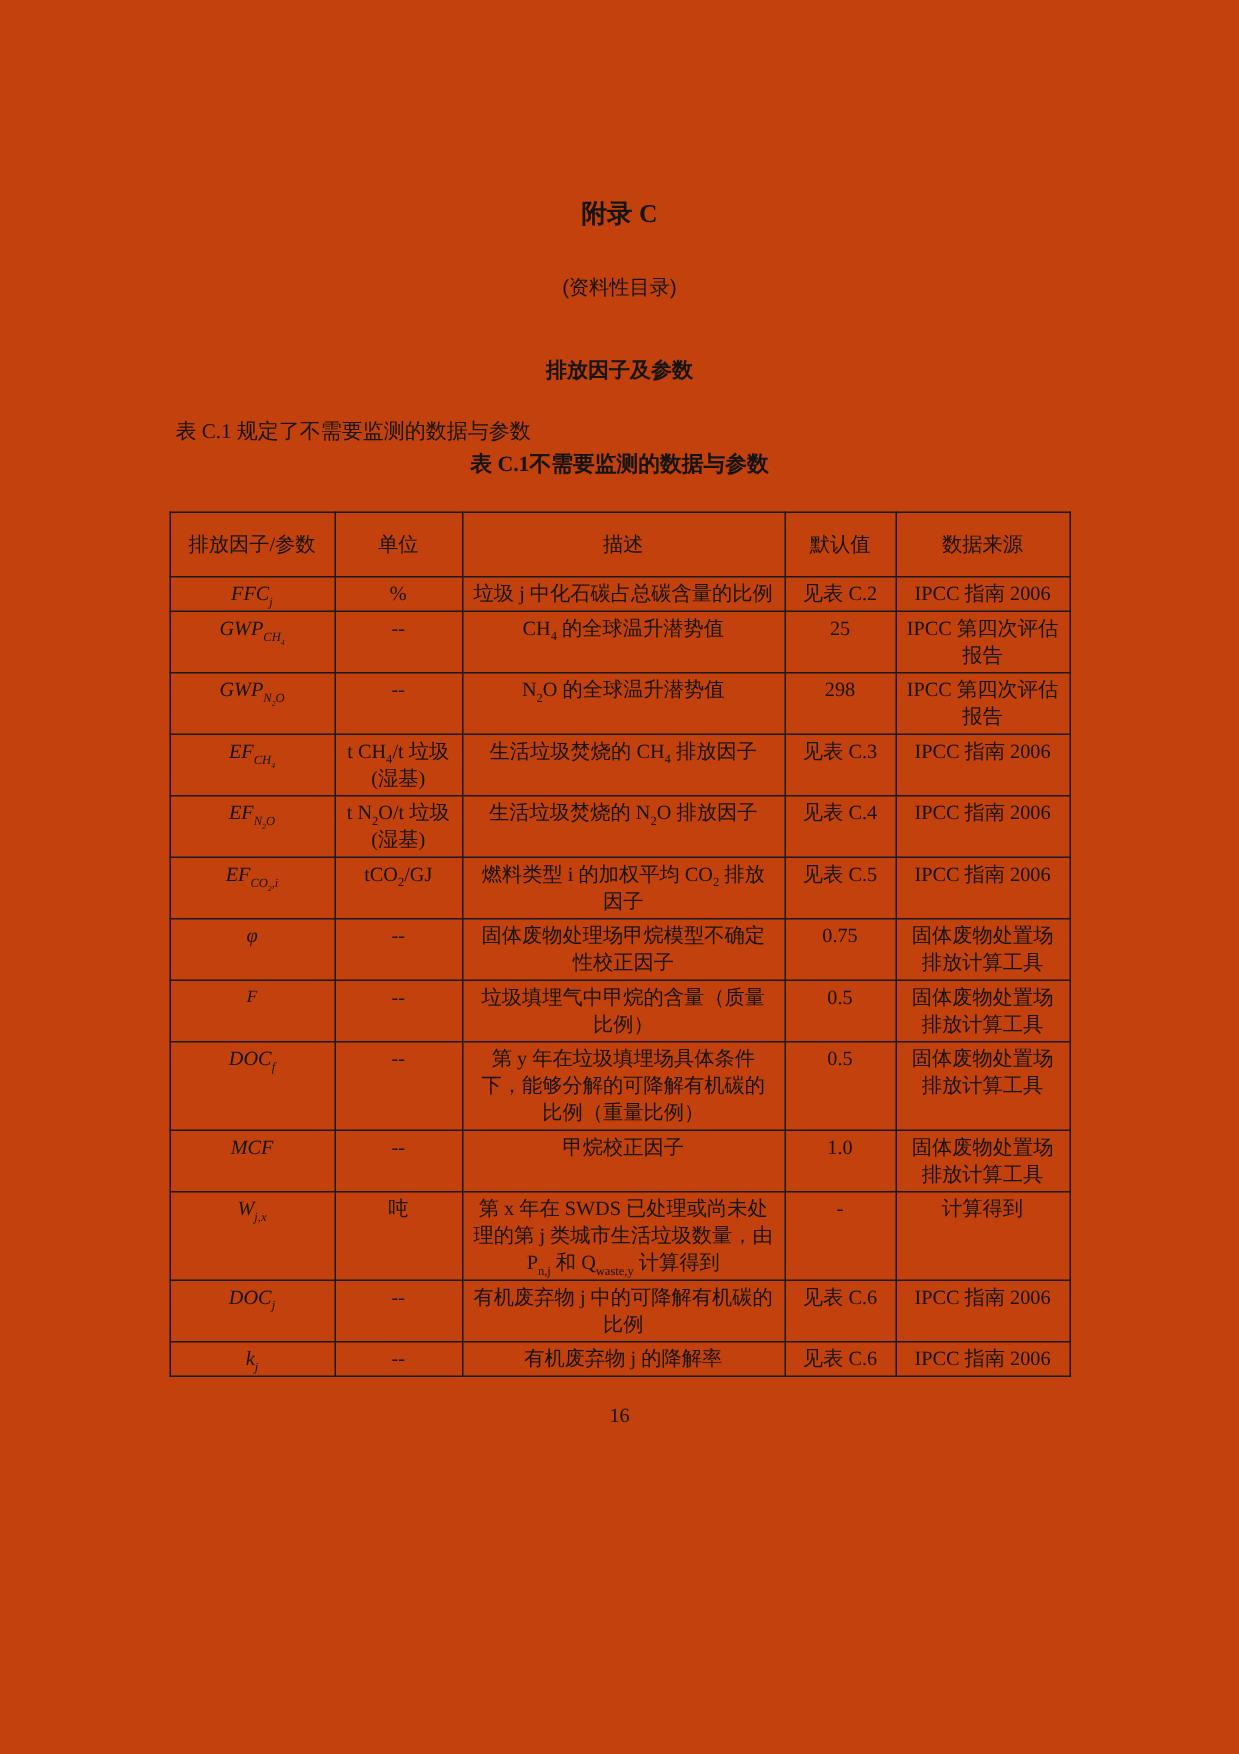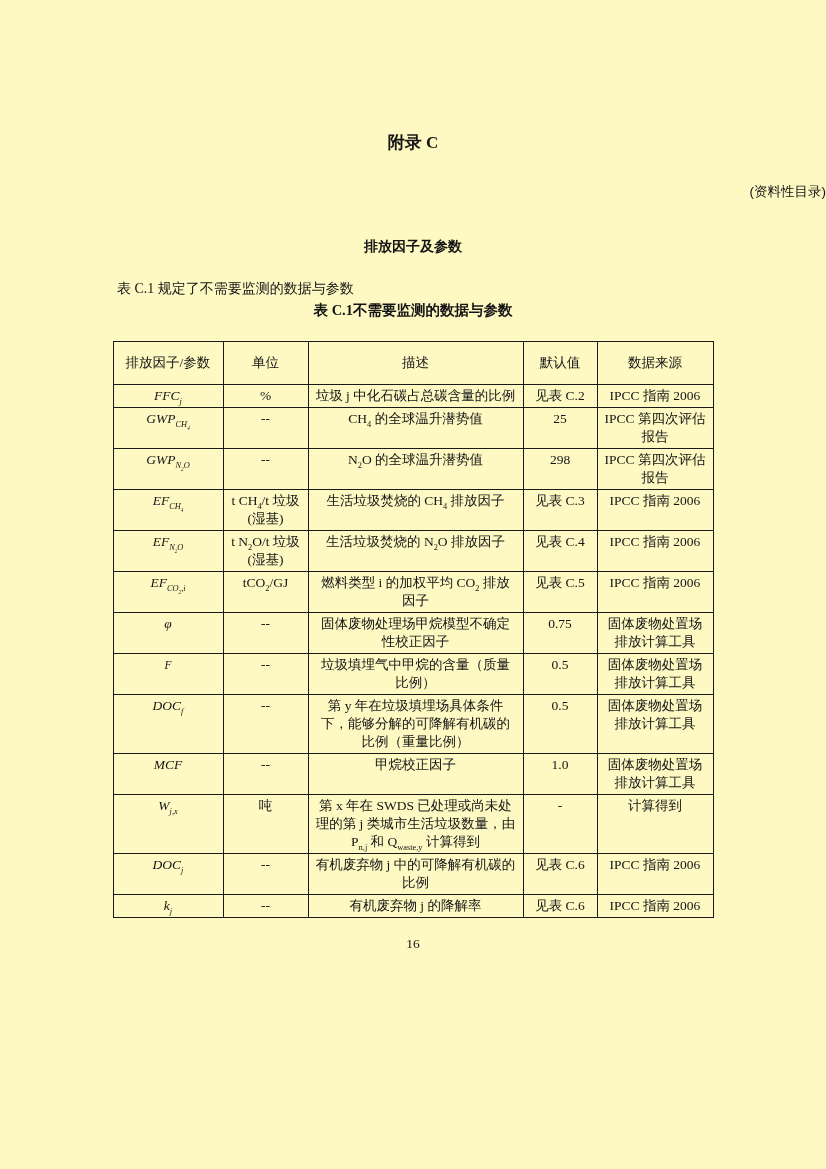--- a/index.html
+++ b/index.html
@@ -1,34 +1,34 @@
 <!DOCTYPE html>
 <html><head>
 <meta charset="utf-8">
 <style>
   html,body{margin:0;padding:0;background:#ffffff;}
   .page{
     position:relative;
     width:826px;height:1169px;
     margin:0 auto;
-    background:#fef9c3;
+    background:#c2410c;
     color:#141414;
     font-family:"Liberation Serif","DejaVu Serif",serif;
     overflow:hidden;
     box-sizing:border-box;
   }
   .appendix-title{
     margin:0;padding-top:132px;
     text-align:center;
     font-size:17px;line-height:22px;
     font-weight:bold;
   }
   .appendix-subtitle{
     margin-top:29px;
-    text-align:right;
+    text-align:center;
     font-size:13.5px;line-height:18px;
     font-family:"Liberation Sans","DejaVu Sans",sans-serif;
   }
   .section-title{
     margin-top:36px;
     text-align:center;
     font-size:14px;line-height:18px;
     font-weight:bold;
     font-family:"Liberation Sans","DejaVu Sans",sans-serif;
   }

